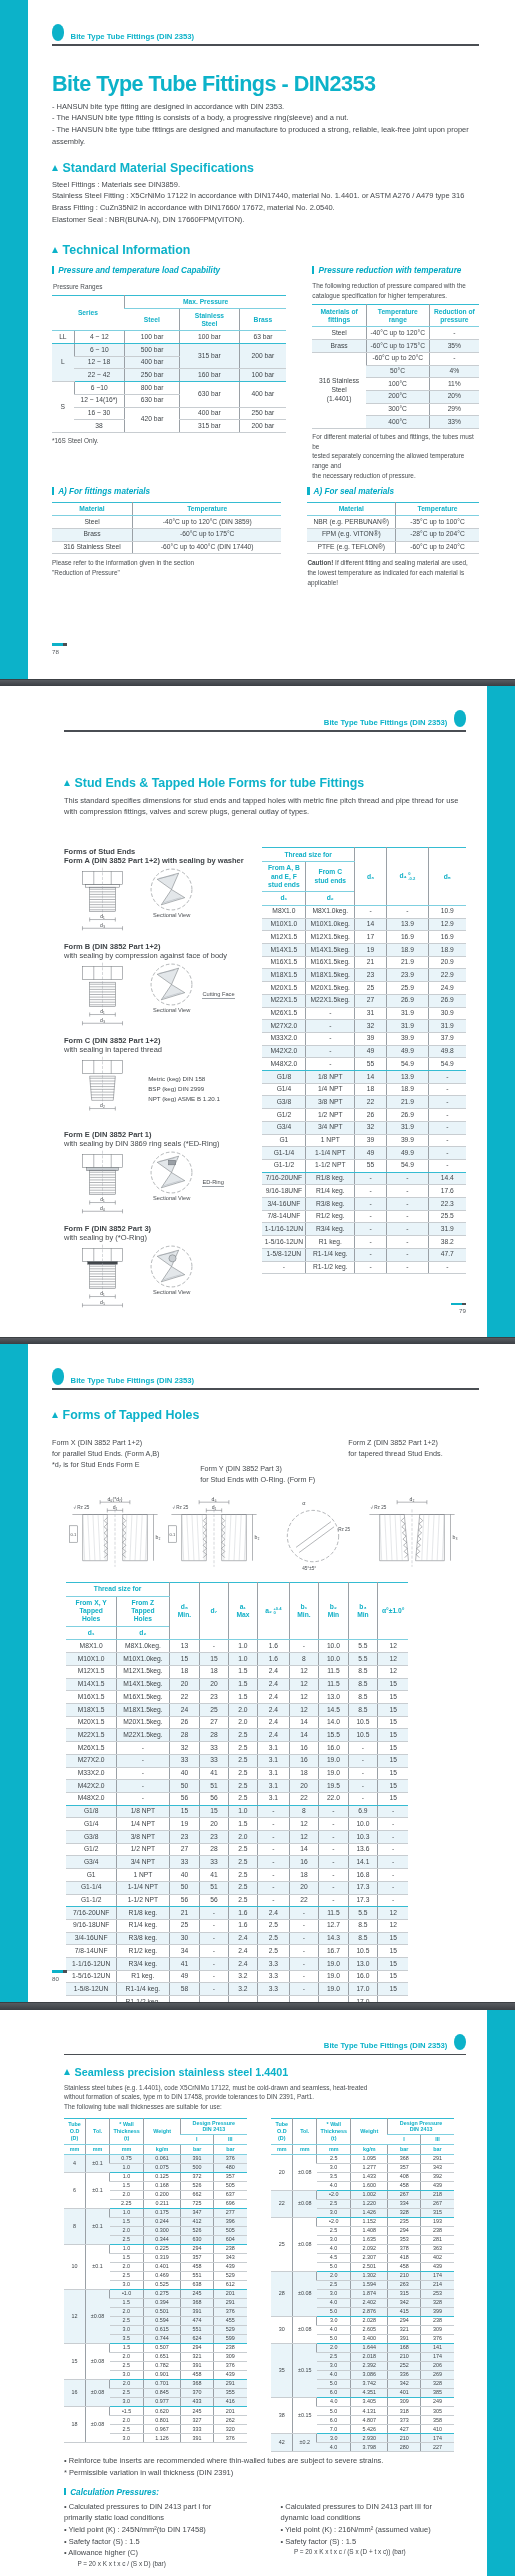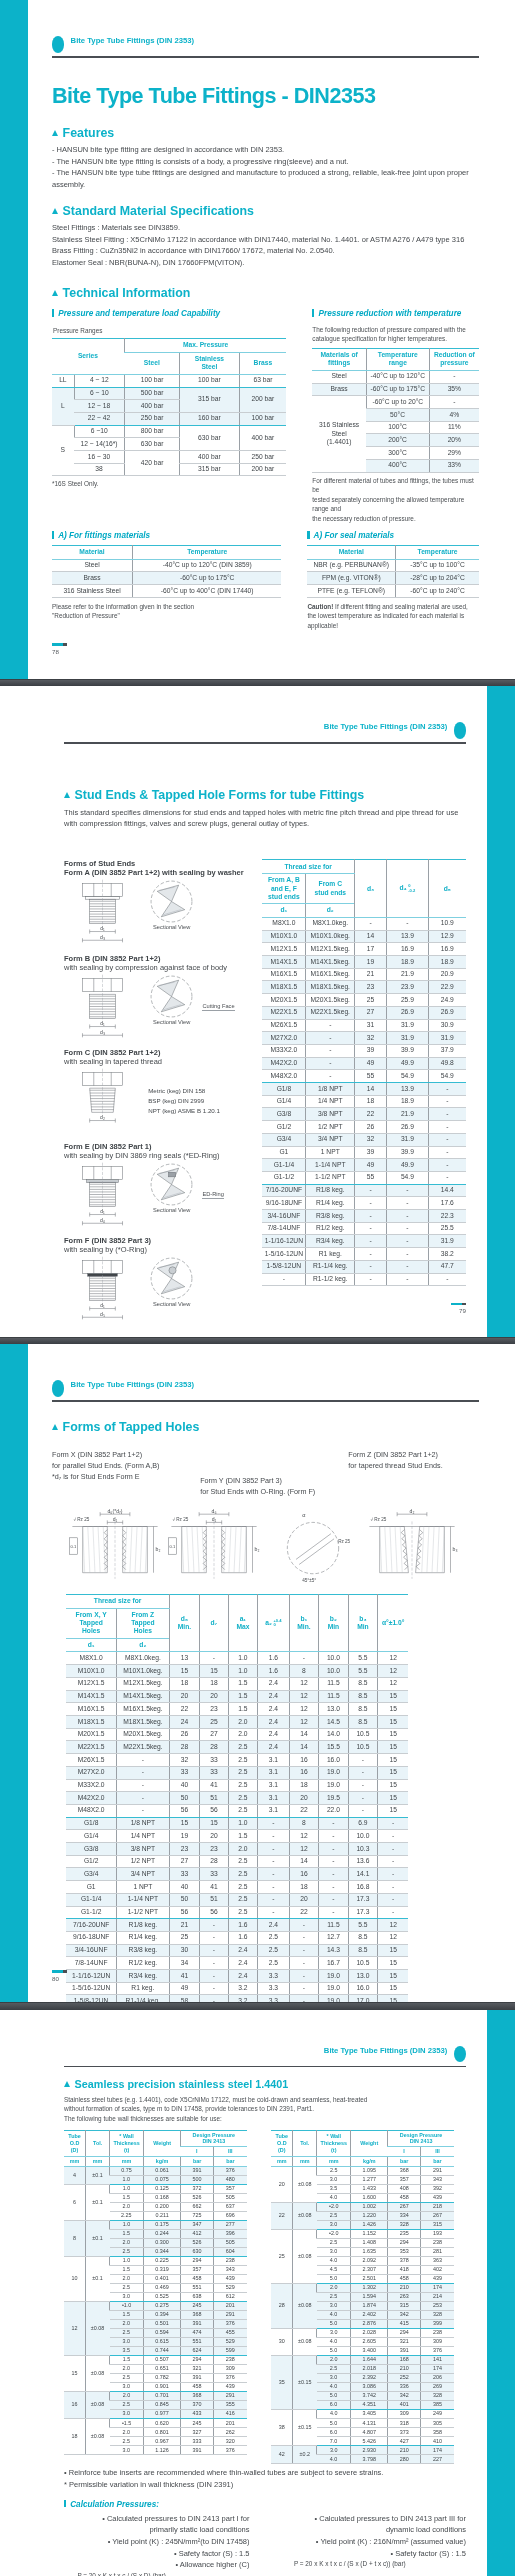--- a/index.html
+++ b/index.html
@@ -2,21 +2,21 @@
 <html style="font-size:8.2px"><head>
 <meta charset="utf-8">
 <style>
   html,body{margin:0;padding:0;background:#fff;}
   body{width:515px;font-family:"Liberation Sans",sans-serif;color:#3f4448;}
   .page{position:relative;overflow:hidden;background:#fff;}
   .band{position:absolute;top:0;bottom:0;width:28px;background:#0cb2c9;}
   .band-left .band{left:0;} .band-right .band{right:0;}
   .band-left .content{margin:0 36px 0 52px;} .band-right .content{margin:0 49px 0 64px;}
   .sep{height:7.2px;background:linear-gradient(180deg,#2f3337 0,#55595e 1.5px,#3a3e43 100%);}
-  .phead{display:flex;align-items:flex-start;gap:6.2px;padding-top:36px;}
+  .phead{display:flex;align-items:flex-end;gap:6.2px;padding-top:24px;}
   .phead.right{justify-content:flex-end;}
   .dot{width:12.4px;height:16.5px;border-radius:50%;background:#0cb2c9;flex:0 0 auto;}
   .phtitle{color:#0cb2c9;font-weight:bold;font-size:7.7px;}
   .rule{height:1.5px;background:#4a4e53;margin-top:3.6px;}
   .h1{color:#0cb2c9;font-weight:bold;font-size:21.6px;margin:25px 0 0 0;letter-spacing:-0.5px;}
   .h2{color:#0cb2c9;font-weight:bold;font-size:12.4px;display:flex;align-items:center;margin:0;}
   .mark{width:0;height:0;border-left:3.6px solid transparent;border-right:3.6px solid transparent;border-bottom:6.7px solid #0cb2c9;margin-right:4.6px;display:inline-block;}
   .h3{color:#00a9c4;font-style:italic;font-weight:bold;font-size:8.2px;display:flex;align-items:flex-start;}
   .vbar{width:2.1px;height:7.7px;background:#0cb2c9;margin-right:4.1px;display:inline-block;}
   .li{font-size:7.5px;color:#45494d;line-height:1.55;}
@@ -41,21 +41,21 @@
   .frow{display:flex;align-items:flex-start;gap:7.2px;margin-top:1px;}
   .fcap{font-size:5.7px;color:#4a4e52;text-align:center;margin-top:-3.1px;}
   .fcall{font-size:5.7px;color:#4a4e52;align-self:center;border-bottom:0.5px solid #9aa0a6;padding-bottom:1px;}
   .fnotes{font-size:6.2px;color:#45494d;line-height:1.6;align-self:center;}
   
   .f3row{display:flex;gap:17.5px;margin-top:15.5px;}
   .f3row .fdesc{font-size:7.2px;line-height:1.5;color:#45494d;}
   .diagrow{display:flex;gap:5.2px;margin:9.3px 0 3.1px 15.5px;align-items:flex-end;}
   
   .p4cols{display:flex;gap:12.4px;}
-  .bull{font-size:6.4px;line-height:1.55;color:#45494d;text-align:right;}
+  .bull{font-size:6.4px;line-height:1.55;color:#45494d;}
   .formula{font-size:6.4px;color:#45494d;margin:1px 0 0 13.4px;}
   .factitle{font-weight:bold;font-style:italic;font-size:7px;color:#3f4448;margin:8.2px 0 4.1px 0;}
   
   .pno{position:absolute;font-size:6.2px;color:#55595e;text-align:right;}
   .pno .ticks{display:flex;justify-content:flex-end;margin-bottom:2.1px;}
   .tick1{width:11.3px;height:2.6px;background:#0cb2c9;display:inline-block;}
   .tick2{width:3.6px;height:2.6px;background:#4a4e53;display:inline-block;}
 </style>
 </head>
 <body>
@@ -64,24 +64,20 @@
   <div class="band"></div>
   <div class="content">
     <div class="phead">
       <span class="dot"></span>
       <span class="phtitle">Bite Type Tube Fittings (DIN 2353)</span>
     </div>
     <div class="rule"></div>
 
     <h1 class="h1">Bite Type Tube Fittings - DIN2353</h1>
 
-    <div class="h2" style="margin-top:17.5px">
-      <span class="mark"></span>
-      <span>Features</span>
-    </div>
     <div style="margin-top:4.1px">
         <div class="li">- HANSUN bite type fitting are designed in accordance with DIN 2353.</div>
         <div class="li">- The HANSUN bite type fitting is consists of a body, a progressive ring(sleeve) and a nut.</div>
         <div class="li">- The HANSUN bite type tube fittings are designed and manufacture to produced a strong, reliable,  leak-free joint upon proper assembly.</div>
       </div>
 
     <div class="h2" style="margin-top:13.4px">
       <span class="mark"></span>
       <span>Standard Material Specifications</span>
     </div>

